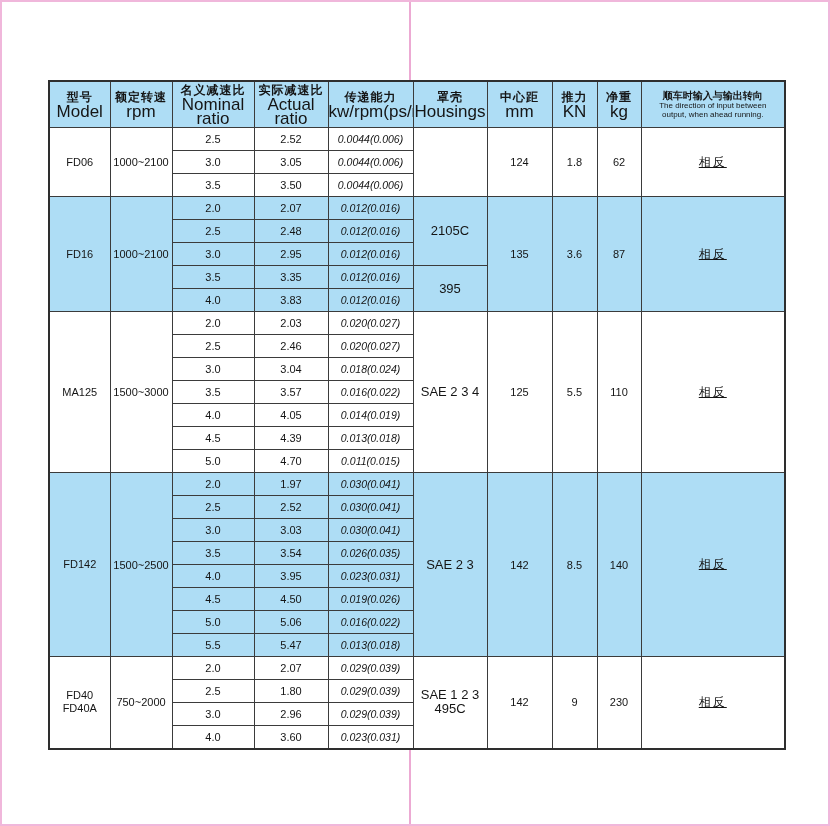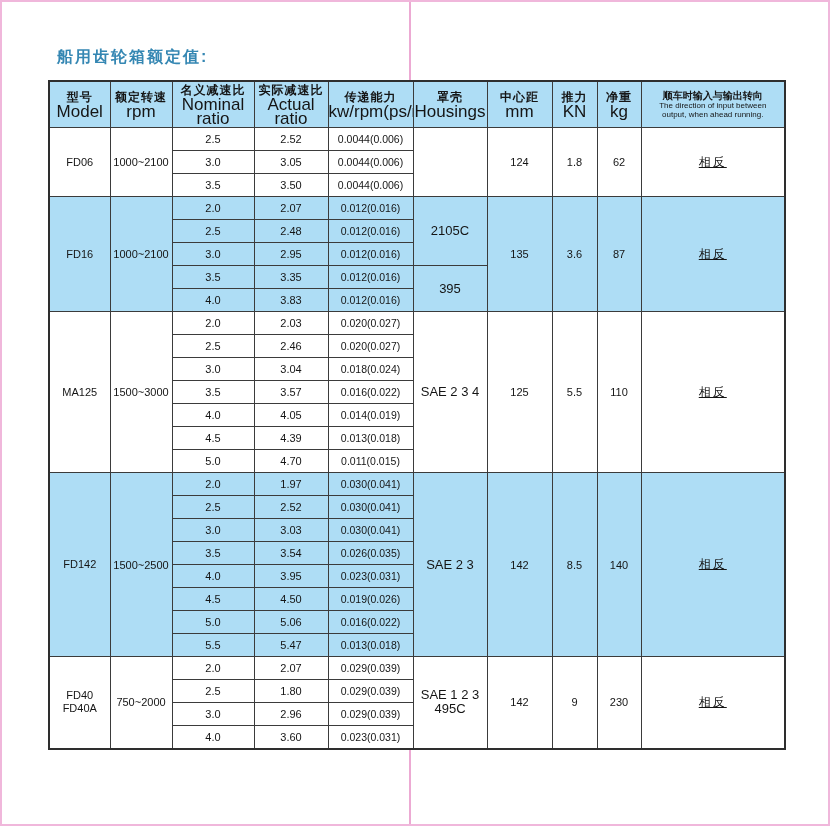--- a/index.html
+++ b/index.html
@@ -63,32 +63,31 @@
     padding: 1px 0;
     margin-top: 16px;
   }
   .th-zh { font-size: 12px; font-weight: bold; line-height: 15px; letter-spacing: 1px; }
   .th-en { font-size: 17px; line-height: 14px; }
   th.dir-col .th-zh { font-size: 10px; line-height: 11px; letter-spacing: 0; }
   th.dir-col .th-en { font-size: 8px; line-height: 9px; padding: 0 8px; text-align: center; }
   tbody td { height: 23px; font-size: 11px; background: #ffffff; }
   tbody tr.shaded td { background: #aeddf5; }
   td.model { font-size: 11px; line-height: 13px; }
-  td.cap { font-size: 10.5px; }
+  td.cap { font-size: 10.5px; font-style: italic; }
   td.dir { font-size: 12px; letter-spacing: 2px; text-decoration: underline; }
   td.housing { font-size: 13px; line-height: 14px; }
 </style>
 </head>
 <body>
 
 <div class="page">
   <div class="center-fold-line"></div>
   <div class="page-frame"></div>
 
-  <div class="page-title">船用齿轮箱额定值:</div>
 
   <table class="spec-table">
     <colgroup>
       <col style="width:61px">
         <col style="width:62px">
         <col style="width:82px">
       <col style="width:74px">
         <col style="width:85px">
         <col style="width:74px">
       <col style="width:65px">

